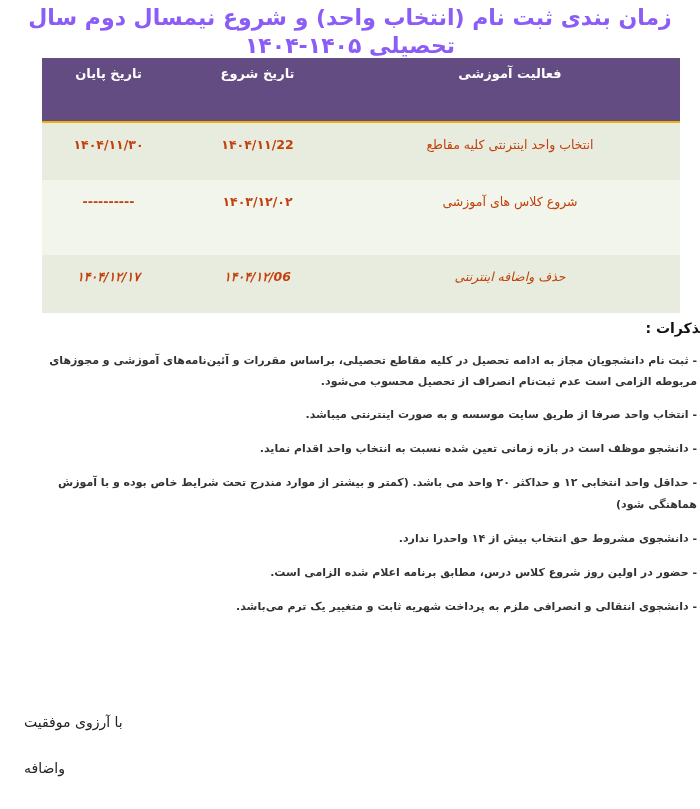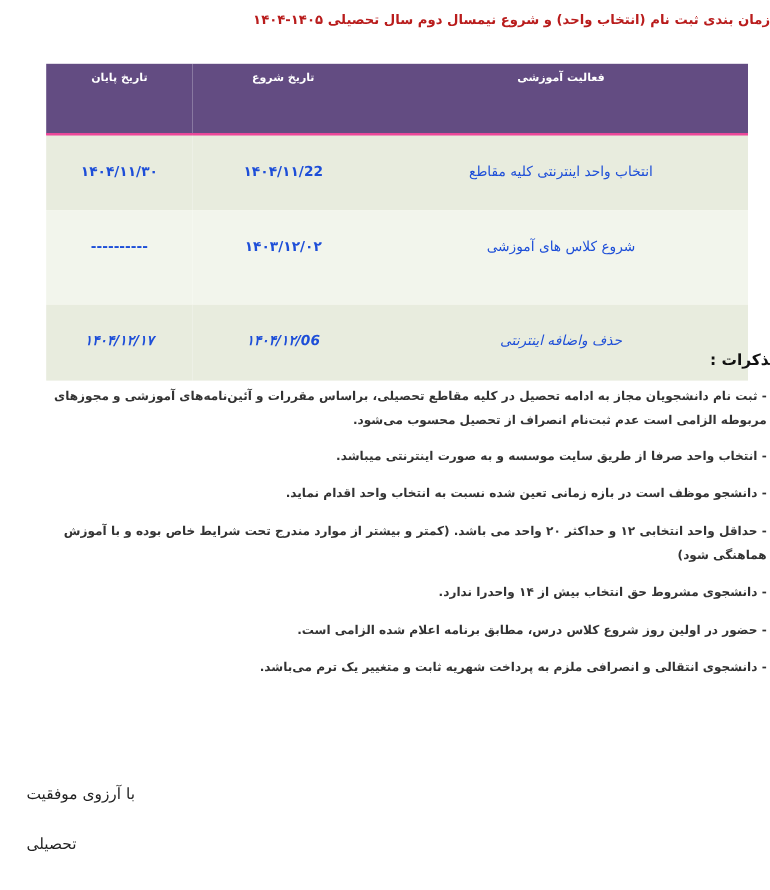--- a/index.html
+++ b/index.html
@@ -13,52 +13,53 @@
       position: relative;
       overflow: hidden;
       font-family: "DejaVu Sans", sans-serif;
       color: #1a1a1a;
     }
     .title {
       position: absolute;
       top: 4px;
       left: 0;
       width: 700px;
+      text-align: center;
       direction: rtl;
-      font-size: 12px;
+      font-size: 22px;
       font-weight: bold;
-      color: #b91c1c;
+      color: #8b5cf6;
       line-height: 28px;
     }
     .schedule {
       position: absolute;
       top: 58px;
       left: 42px;
       width: 638px;
       border-collapse: collapse;
       direction: rtl;
       table-layout: fixed;
     }
     .schedule th {
       background: #634c82;
       color: #ffffff;
       font-weight: bold;
-      font-size: 10px;
+      font-size: 13px;
       height: 54px;
       vertical-align: top;
       padding-top: 8px;
       text-align: center;
-      border-bottom: 2px solid #ec4899;
+      border-bottom: 2px solid #eab308;
     }
     .schedule td {
       font-size: 12.5px;
       text-align: center;
       vertical-align: top;
-      padding-top: 25px;
-      color: #1d4ed8;
+      padding-top: 14px;
+      color: #c2410c;
     }
     .schedule td.date {
       font-weight: bold;
       font-size: 12.5px;
     }
     .schedule tr.r1 td { background: #e8ecde; height: 42px; }
     .schedule tr.r2 td { background: #f2f5ec; height: 60px; }
     .schedule tr.r3 td { background: #e8ecde; height: 43px; font-style: italic; }
     .col-activity { width: 340px; }
     .col-start { width: 165px; }
@@ -142,13 +143,13 @@
   <div class="note wrap">- ثبت نام دانشجویان مجاز به ادامه تحصیل در کلیه مقاطع تحصیلی، براساس مقررات و آئین‌نامه‌های آموزشی و مجوزهای مربوطه الزامی است عدم ثبت‌نام انصراف از تحصیل محسوب می‌شود.</div>
   <div class="note">- انتخاب واحد صرفا از طریق سایت موسسه و به صورت اینترنتی میباشد.</div>
   <div class="note">- دانشجو موظف است در بازه زمانی تعین شده نسبت به انتخاب واحد اقدام نماید.</div>
   <div class="note">- حداقل واحد انتخابی ۱۲ و حداکثر ۲۰ واحد می باشد. (کمتر و بیشتر از موارد مندرج تحت شرایط خاص بوده و با آموزش هماهنگی شود)</div>
   <div class="note">- دانشجوی مشروط حق انتخاب بیش از ۱۴ واحدرا ندارد.</div>
   <div class="note">- حضور در اولین روز شروع کلاس درس، مطابق برنامه اعلام شده الزامی است.</div>
   <div class="note">- دانشجوی انتقالی و انصرافی ملزم به پرداخت شهریه ثابت و متغییر یک ترم می‌باشد.</div>
 </div>
 
 <div class="closing c1">با آرزوی موفقیت</div>
-<div class="closing c2">تحصیلی</div>
+<div class="closing c2">واضافه</div>
 
 </body></html>

